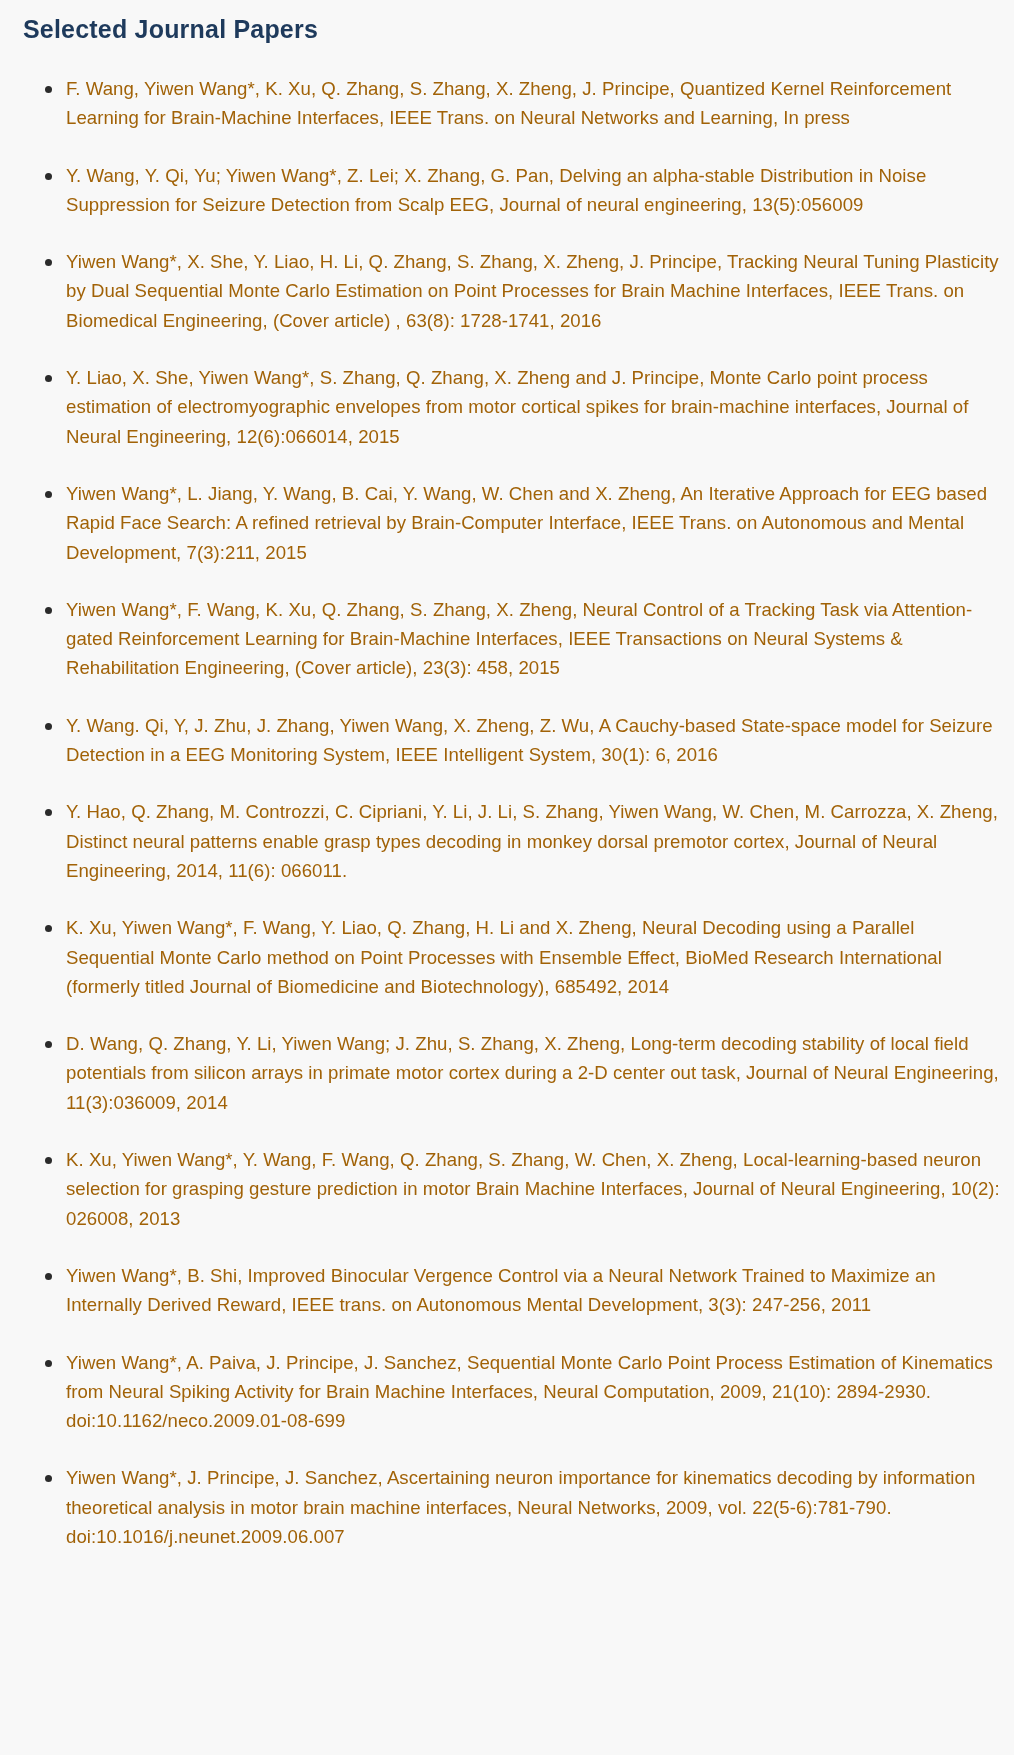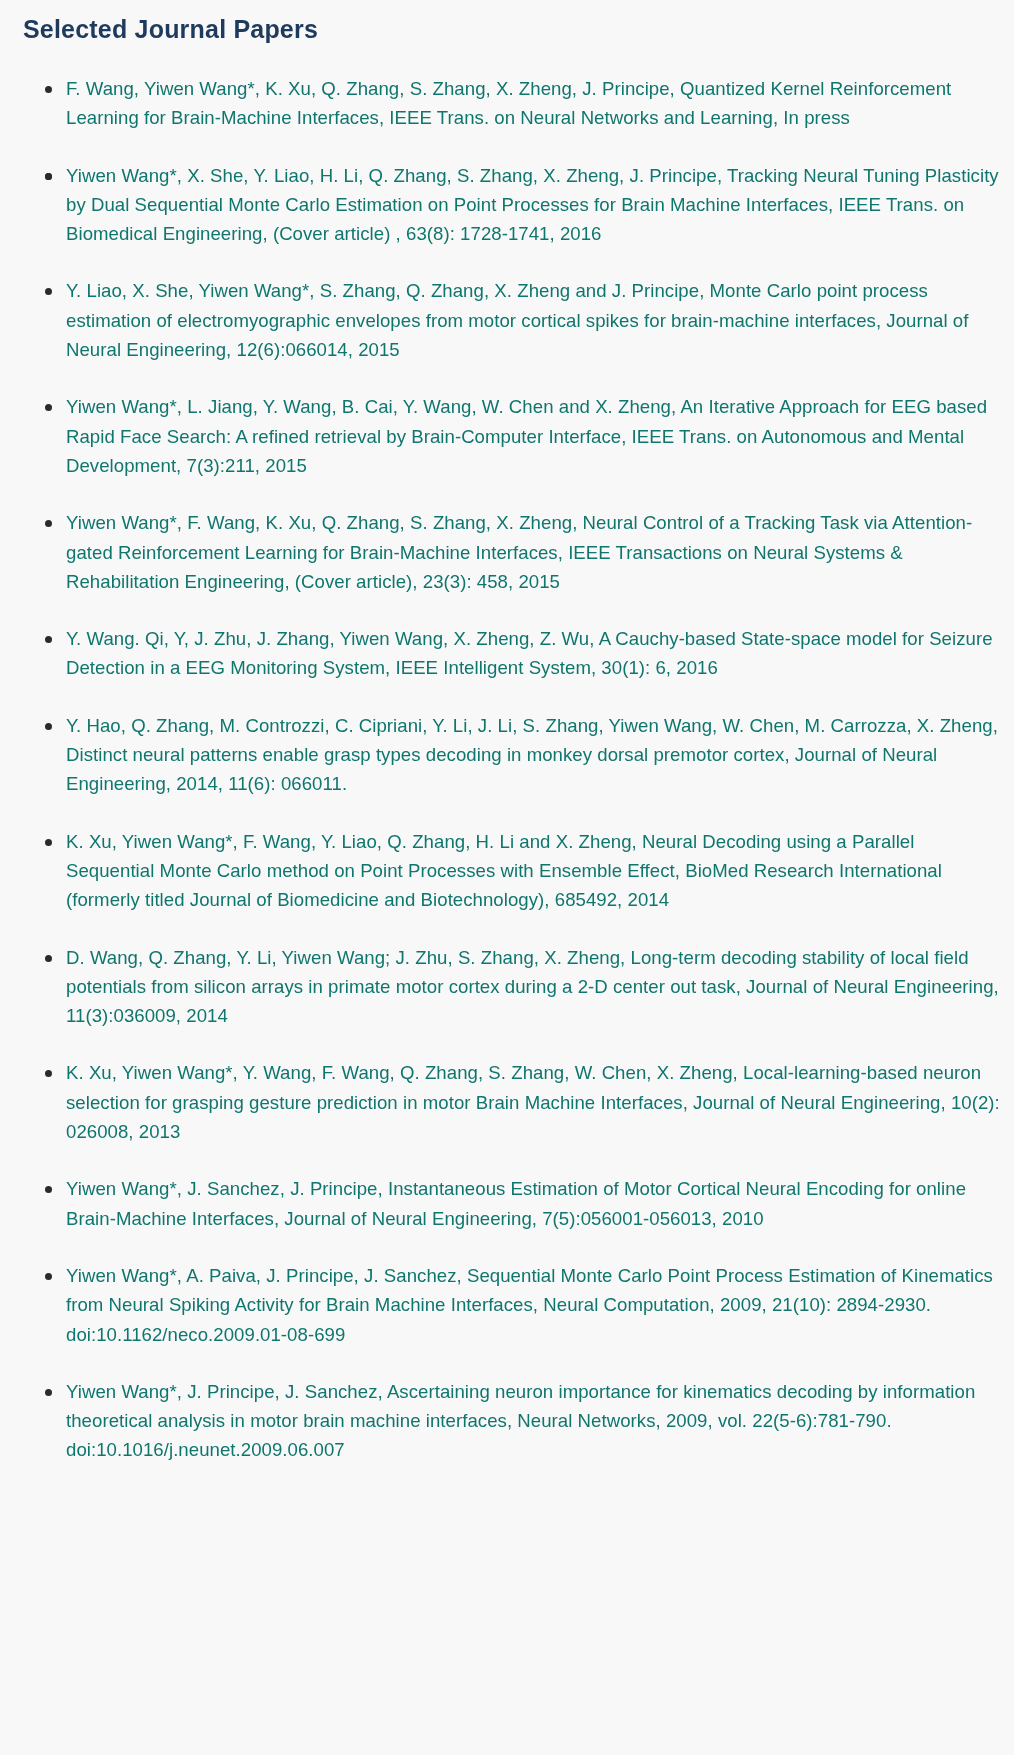--- a/index.html
+++ b/index.html
@@ -30,48 +30,48 @@
       list-style: none;
       margin: 18px 0 0 0;
       padding: 0;
     }
     ul.papers li {
       position: relative;
       padding-left: 43px;
       font-size: 18.6px;
       line-height: 29.3px;
       margin-bottom: 11.4px;
-      color: #0f766e;
+      color: #a16207;
       letter-spacing: 0.05px;
       margin-top: 28px;
     }
     ul.papers li .bullet {
       position: absolute;
       left: 22px;
       top: 12px;
       width: 7px;
       height: 7px;
       border-radius: 50%;
       background: #2b2b2b;
     }
   </style>
 </head>
 <body>
 
 <div class="section">
   <h2 class="section-title">Selected Journal Papers</h2>
   <ul class="papers" id="papers-list">
       <li><span class="bullet"></span><span>F. Wang, Yiwen Wang*, K. Xu, Q. Zhang, S. Zhang, X. Zheng, J. Principe, Quantized Kernel Reinforcement Learning for Brain-Machine Interfaces, IEEE Trans. on Neural Networks and Learning, In press</span></li>
-      <li><span class="bullet"></span></li>
+      <li><span class="bullet"></span><span>Y. Wang, Y. Qi, Yu; Yiwen Wang*, Z. Lei; X. Zhang, G. Pan, Delving an alpha-stable Distribution in Noise Suppression for Seizure Detection from Scalp EEG, Journal of neural engineering, 13(5):056009</span></li>
       <li><span class="bullet"></span><span>Yiwen Wang*, X. She, Y. Liao, H. Li, Q. Zhang, S. Zhang, X. Zheng, J. Principe, Tracking Neural Tuning Plasticity by Dual Sequential Monte Carlo Estimation on Point Processes for Brain Machine Interfaces, IEEE Trans. on Biomedical Engineering, (Cover article) , 63(8): 1728-1741, 2016</span></li>
       <li><span class="bullet"></span><span>Y. Liao, X. She, Yiwen Wang*, S. Zhang, Q. Zhang, X. Zheng and J. Principe, Monte Carlo point process estimation of electromyographic envelopes from motor cortical spikes for brain-machine interfaces, Journal of Neural Engineering, 12(6):066014, 2015</span></li>
       <li><span class="bullet"></span><span>Yiwen Wang*, L. Jiang, Y. Wang, B. Cai, Y. Wang, W. Chen and X. Zheng, An Iterative Approach for EEG based Rapid Face Search: A refined retrieval by Brain-Computer Interface, IEEE Trans. on Autonomous and Mental Development, 7(3):211, 2015</span></li>
       <li><span class="bullet"></span><span>Yiwen Wang*, F. Wang, K. Xu, Q. Zhang, S. Zhang, X. Zheng, Neural Control of a Tracking Task via Attention-gated Reinforcement Learning for Brain-Machine Interfaces, IEEE Transactions on Neural Systems &amp; Rehabilitation Engineering, (Cover article), 23(3): 458, 2015</span></li>
       <li><span class="bullet"></span><span>Y. Wang. Qi, Y, J. Zhu, J. Zhang, Yiwen Wang, X. Zheng, Z. Wu, A Cauchy-based State-space model for Seizure Detection in a EEG Monitoring System, IEEE Intelligent System, 30(1): 6, 2016</span></li>
       <li><span class="bullet"></span><span>Y. Hao, Q. Zhang, M. Controzzi, C. Cipriani, Y. Li, J. Li, S. Zhang, Yiwen Wang, W. Chen, M. Carrozza, X. Zheng, Distinct neural patterns enable grasp types decoding in monkey dorsal premotor cortex, Journal of Neural Engineering, 2014, 11(6): 066011.</span></li>
       <li><span class="bullet"></span><span>K. Xu, Yiwen Wang*, F. Wang, Y. Liao, Q. Zhang, H. Li and X. Zheng, Neural Decoding using a Parallel Sequential Monte Carlo method on Point Processes with Ensemble Effect, BioMed Research International (formerly titled Journal of Biomedicine and Biotechnology), 685492, 2014</span></li>
       <li><span class="bullet"></span><span>D. Wang, Q. Zhang, Y. Li, Yiwen Wang; J. Zhu, S. Zhang, X. Zheng, Long-term decoding stability of local field potentials from silicon arrays in primate motor cortex during a 2-D center out task, Journal of Neural Engineering, 11(3):036009, 2014</span></li>
       <li><span class="bullet"></span><span>K. Xu, Yiwen Wang*, Y. Wang, F. Wang, Q. Zhang, S. Zhang, W. Chen, X. Zheng, Local-learning-based neuron selection for grasping gesture prediction in motor Brain Machine Interfaces, Journal of Neural Engineering, 10(2): 026008, 2013</span></li>
-      <li><span class="bullet"></span><span>Yiwen Wang*, J. Sanchez, J. Principe, Instantaneous Estimation of Motor Cortical Neural Encoding for online Brain-Machine Interfaces, Journal of Neural Engineering, 7(5):056001-056013, 2010</span></li>
+      <li><span class="bullet"></span><span>Yiwen Wang*, B. Shi, Improved Binocular Vergence Control via a Neural Network Trained to Maximize an Internally Derived Reward, IEEE trans. on Autonomous Mental Development, 3(3): 247-256, 2011</span></li>
       <li><span class="bullet"></span><span>Yiwen Wang*, A. Paiva, J. Principe, J. Sanchez, Sequential Monte Carlo Point Process Estimation of Kinematics from Neural Spiking Activity for Brain Machine Interfaces, Neural Computation, 2009, 21(10): 2894-2930. doi:10.1162/neco.2009.01-08-699</span></li>
       <li><span class="bullet"></span><span>Yiwen Wang*, J. Principe, J. Sanchez, Ascertaining neuron importance for kinematics decoding by information theoretical analysis in motor brain machine interfaces, Neural Networks, 2009, vol. 22(5-6):781-790. doi:10.1016/j.neunet.2009.06.007</span></li>
     </ul>
 </div>
 
 </body></html>

